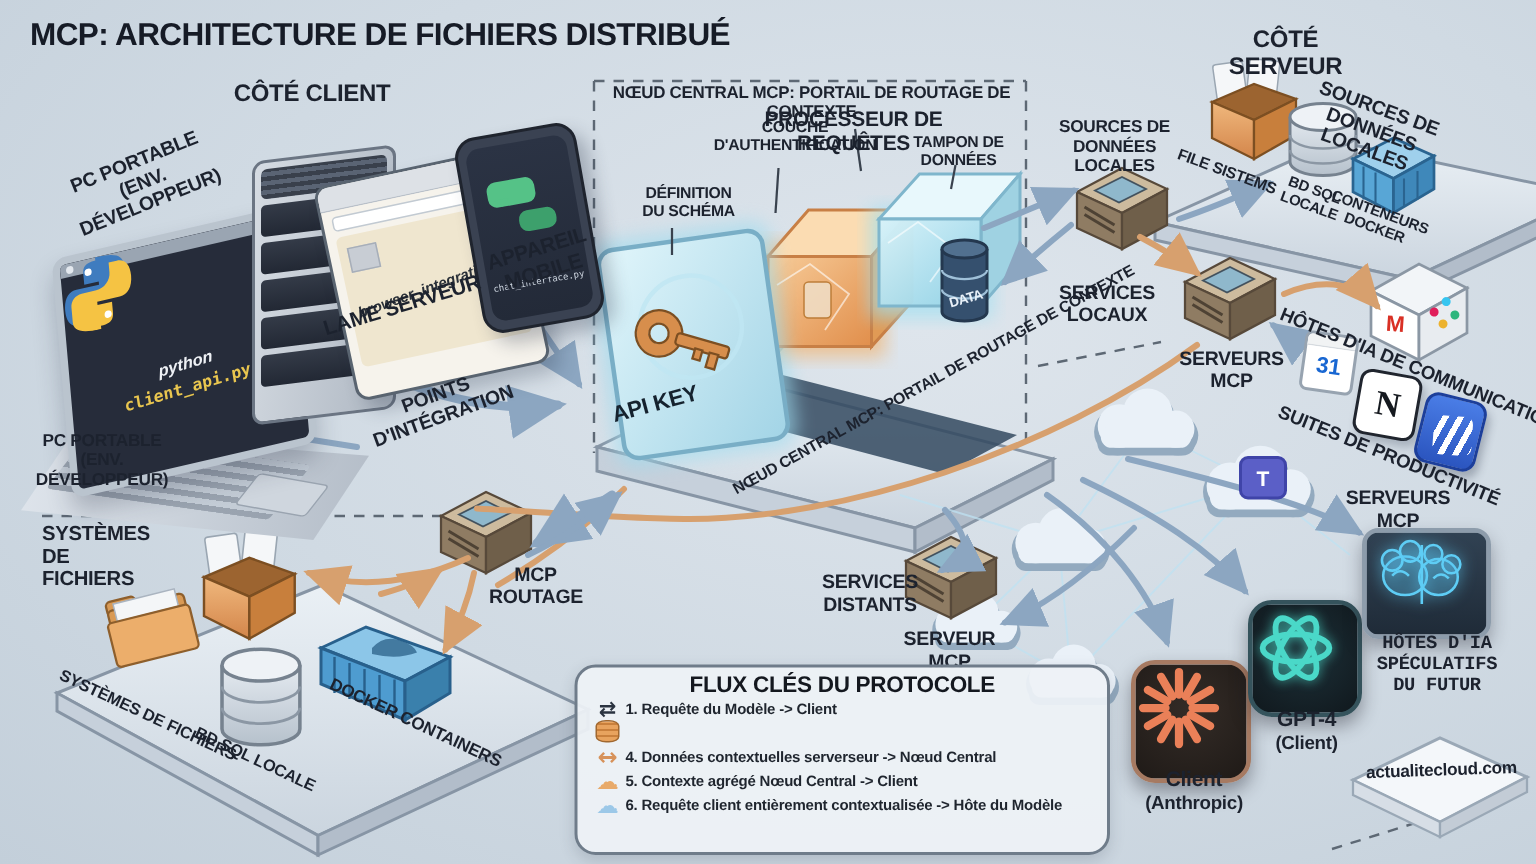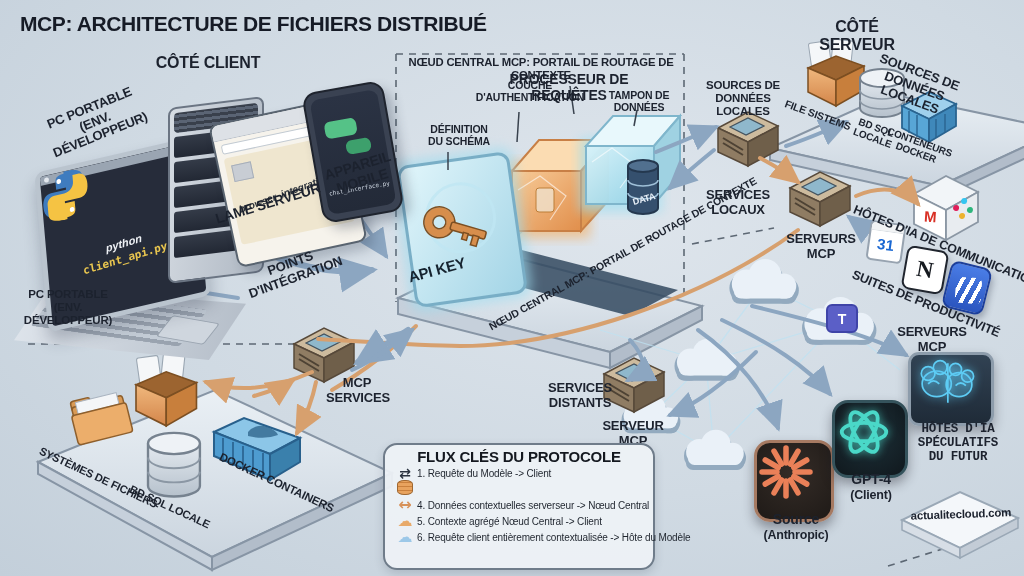--- a/index.html
+++ b/index.html
@@ -78,27 +78,27 @@
     box-shadow:0 6px 12px rgba(30,30,40,.4);}
   .t-gpt{width:76px;height:78px;background:radial-gradient(circle at 50% 45%,#1d3038,#10181d);
     border:3px solid #35535c;border-radius:16px;display:flex;align-items:center;justify-content:center;
     box-shadow:0 6px 12px rgba(30,30,40,.4);}
   .t-brain{width:86px;height:74px;background:linear-gradient(#314253,#1f2b38);border:3px solid #8d9cab;
     border-radius:11px;display:flex;align-items:center;justify-content:center;box-shadow:0 6px 12px rgba(30,30,40,.35);}
   .gm{position:absolute;font-weight:700;font-size:15px;color:#d93025;transform:rotate(4deg);}
   .slack{position:absolute;width:22px;height:22px;transform:rotate(8deg);}
   .slack i{position:absolute;width:6px;height:6px;border-radius:50%;}
   
-  .legend{position:absolute;left:383px;top:443px;width:272px;height:127px;box-sizing:border-box;
+  .legend{position:absolute;left:383px;top:443px;width:357px;height:127px;box-sizing:border-box;
     background:rgba(238,242,246,.93);border:2.5px solid #6f7c8a;border-radius:14px;
     box-shadow:0 4px 10px rgba(50,60,80,.18);padding:3px 8px 16px 8px;}
   .lg-title{text-align:center;font-weight:700;font-size:15px;color:#14181f;letter-spacing:-0.2px;}
   .lg-row{display:flex;align-items:center;height:16.2px;}
   .lg-ic{width:24px;text-align:center;flex:none;font-family:"DejaVu Sans",sans-serif;line-height:1;}
-  .lg-tx{font-size:10px;color:#1f252e;font-weight:400;letter-spacing:-0.15px;white-space:nowrap;}
+  .lg-tx{font-size:10px;color:#1f252e;font-weight:700;letter-spacing:-0.15px;white-space:nowrap;}
   .ic-x{color:#2a3340;font-weight:700;font-size:14px;}
   .ic-glb{display:inline-block;width:14px;height:14px;border-radius:50%;border:1.5px solid #4a6a8a;
     background:radial-gradient(circle at 35% 30%,#cfe6f4,#7fa8cc);
     background-image:repeating-linear-gradient(0deg,rgba(40,70,110,.45) 0 1px,transparent 1px 4px),
       radial-gradient(circle at 35% 30%,#cfe6f4,#7fa8cc);}
   .ic-db{display:inline-block;width:14px;height:13px;border:1.5px solid #a06830;border-radius:7px/4px;
     background:repeating-linear-gradient(0deg,#e8a35e 0 3px,#c9803c 3px 4px);}
   .ic-dar{color:#d7925a;font-weight:700;font-size:16px;}
   .ic-cld-o{color:#e8aa6a;font-size:15px;}
   .ic-cld-b{color:#9cc8e8;font-size:15px;}
@@ -529,27 +529,30 @@
 <div class="lb" style="left:704px;top:188px;width:68px;font-size:13px;">SERVICES
 LOCAUX</div>
 <div class="lb" style="left:776px;top:232px;width:90px;font-size:13px;">SERVEURS MCP</div>
 <div class="lb nw ol" style="left:854px;top:202px;width:196px;font-size:12.5px;transform:rotate(22deg);">HÔTES D'IA DE COMMUNICATION</div>
 <div class="lb nw ol" style="left:850px;top:266px;width:164px;font-size:12.5px;transform:rotate(22deg);">SUITES DE PRODUCTIVITÉ</div>
 <div class="lb" style="left:882px;top:325px;width:100px;font-size:13px;">SERVEURS MCP</div>
 <div class="lb" style="left:546px;top:381px;width:68px;font-size:13px;">SERVICES
 DISTANTS</div>
 <div class="lb" style="left:590px;top:419px;width:86px;font-size:13px;">SERVEUR MCP</div>
 
+<div class="lb" style="left:28px;top:348px;width:100px;font-size:13.5px;text-align:left;">SYSTÈMES
+DE
+FICHIERS</div>
 <div class="lb" style="left:326px;top:376px;width:62px;font-size:13px;">MCP
-SERVICES</div>
+ROUTAGE</div>
 <div class="lb nw ol" style="left:40px;top:444px;width:124px;font-size:11px;transform:rotate(25deg);">SYSTÈMES DE FICHIERS</div>
 <div class="lb nw ol" style="left:130px;top:482px;width:88px;font-size:11px;transform:rotate(25deg);">BD SQL LOCALE</div>
 <div class="lb nw ol" style="left:220px;top:450px;width:124px;font-size:11.5px;transform:rotate(25deg);">DOCKER CONTAINERS</div>
 
-<div class="lb" style="left:752px;top:512px;width:88px;font-size:14px;">Source</div>
+<div class="lb" style="left:752px;top:512px;width:88px;font-size:14px;">Client</div>
 <div class="lb" style="left:748px;top:528px;width:96px;font-size:12.5px;">(Anthropic)</div>
 <div class="lb" style="left:830px;top:472px;width:82px;font-size:14px;">GPT-4</div>
 <div class="lb" style="left:828px;top:488px;width:86px;font-size:12.5px;">(Client)</div>
 <div class="lb" style="left:910px;top:422px;width:96px;font-size:12.5px;font-family:Liberation Mono, monospace;">HÔTES D'IA
 SPÉCULATIFS
 DU FUTUR</div>
 
 <div class="legend">
   <div class="lg-title">FLUX CLÉS DU PROTOCOLE</div>
   <div class="lg-row">

